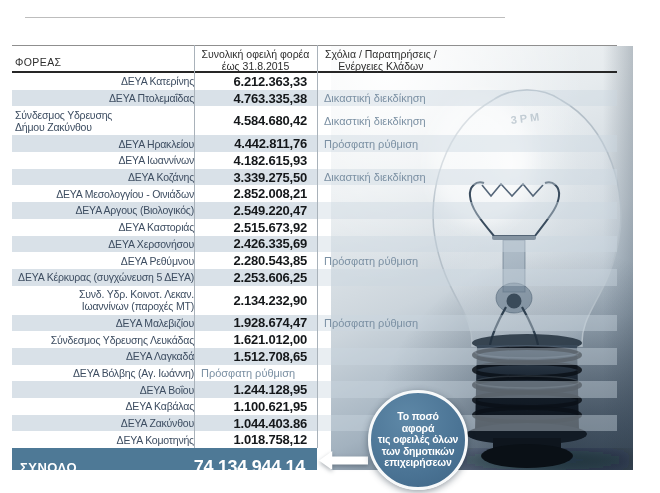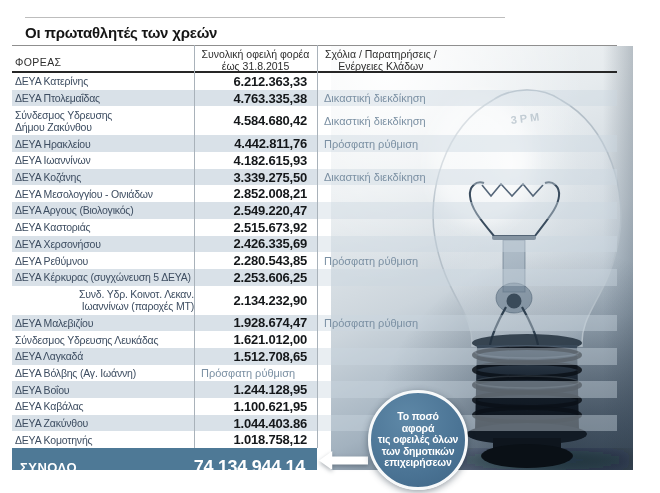--- a/index.html
+++ b/index.html
@@ -24,21 +24,21 @@
   .col2th{width:123px;text-align:center;font-size:10.5px;line-height:12px;padding-top:2px;box-sizing:border-box;}
   .col3th{width:300px;padding:2px 0 0 8px;box-sizing:border-box;font-size:10.5px;line-height:12px;}
   .hdr-inner{display:inline-block;text-align:center;}
   .vdiv{position:absolute;top:0;width:1px;height:403px;background:#a9b2ba;z-index:2;}
   .trow{display:flex;height:16.7px;align-items:center;}
   .trow.tall{height:29px;}
   .trow.stripe .c1,.trow.stripe .c2{background:var(--stripe);}
   .trow.stripe .c3{background:rgba(203,214,223,.42);}
   .cell{height:100%;box-sizing:border-box;display:flex;align-items:center;}
   .c1{width:182px;padding-left:3px;color:var(--label);font-size:10.5px;line-height:12px;
-      letter-spacing:-0.2px;white-space:nowrap;}
+      letter-spacing:-0.2px;white-space:nowrap;justify-content:flex-end;}
   .c1 .nm{display:block;}
   .c2{width:123px;justify-content:flex-end;padding-right:10px;color:var(--number);
       font-size:13px;font-weight:bold;letter-spacing:-0.2px;}
   .c3{width:300px;padding-left:7px;color:var(--comment);font-size:11px;}
   .total-row{display:flex;height:22px;width:305px;background:var(--total-bg);align-items:center;
              justify-content:space-between;box-sizing:border-box;padding:16px 12px 0 8px;}
   .total-label{color:#fff;font-size:13px;font-weight:bold;letter-spacing:.5px;}
   .total-amount{color:#fff;font-size:18px;font-weight:bold;letter-spacing:-0.3px;}
   
   .arrow-wrap{position:absolute;left:319px;top:451px;z-index:2;filter:drop-shadow(0 2px 2px rgba(20,35,50,.35));}
@@ -49,21 +49,20 @@
            border:3px solid #f7f9fa;box-shadow:0 2px 7px rgba(25,40,55,.45);
            display:flex;flex-direction:column;justify-content:center;text-align:center;
            color:#fff;font-size:10.5px;font-weight:bold;line-height:11.5px;letter-spacing:-0.2px;}
 </style>
 </head>
 <body>
 
 <div class="page">
 
   <div class="top-rule"></div>
-  <div class="title">Οι πρωταθλητές των χρεών</div>
 
   <div class="photo">
     <svg width="302" height="424" viewBox="0 0 302 424">
       <defs>
         <radialGradient id="glassGrad" cx="42%" cy="30%" r="78%">
           <stop offset="0%" stop-color="rgba(255,255,255,0.75)"></stop>
           <stop offset="45%" stop-color="rgba(244,247,249,0.25)"></stop>
           <stop offset="78%" stop-color="rgba(214,222,229,0.35)"></stop>
           <stop offset="94%" stop-color="rgba(176,189,200,0.50)"></stop>
           <stop offset="100%" stop-color="rgba(150,166,180,0.55)"></stop>

